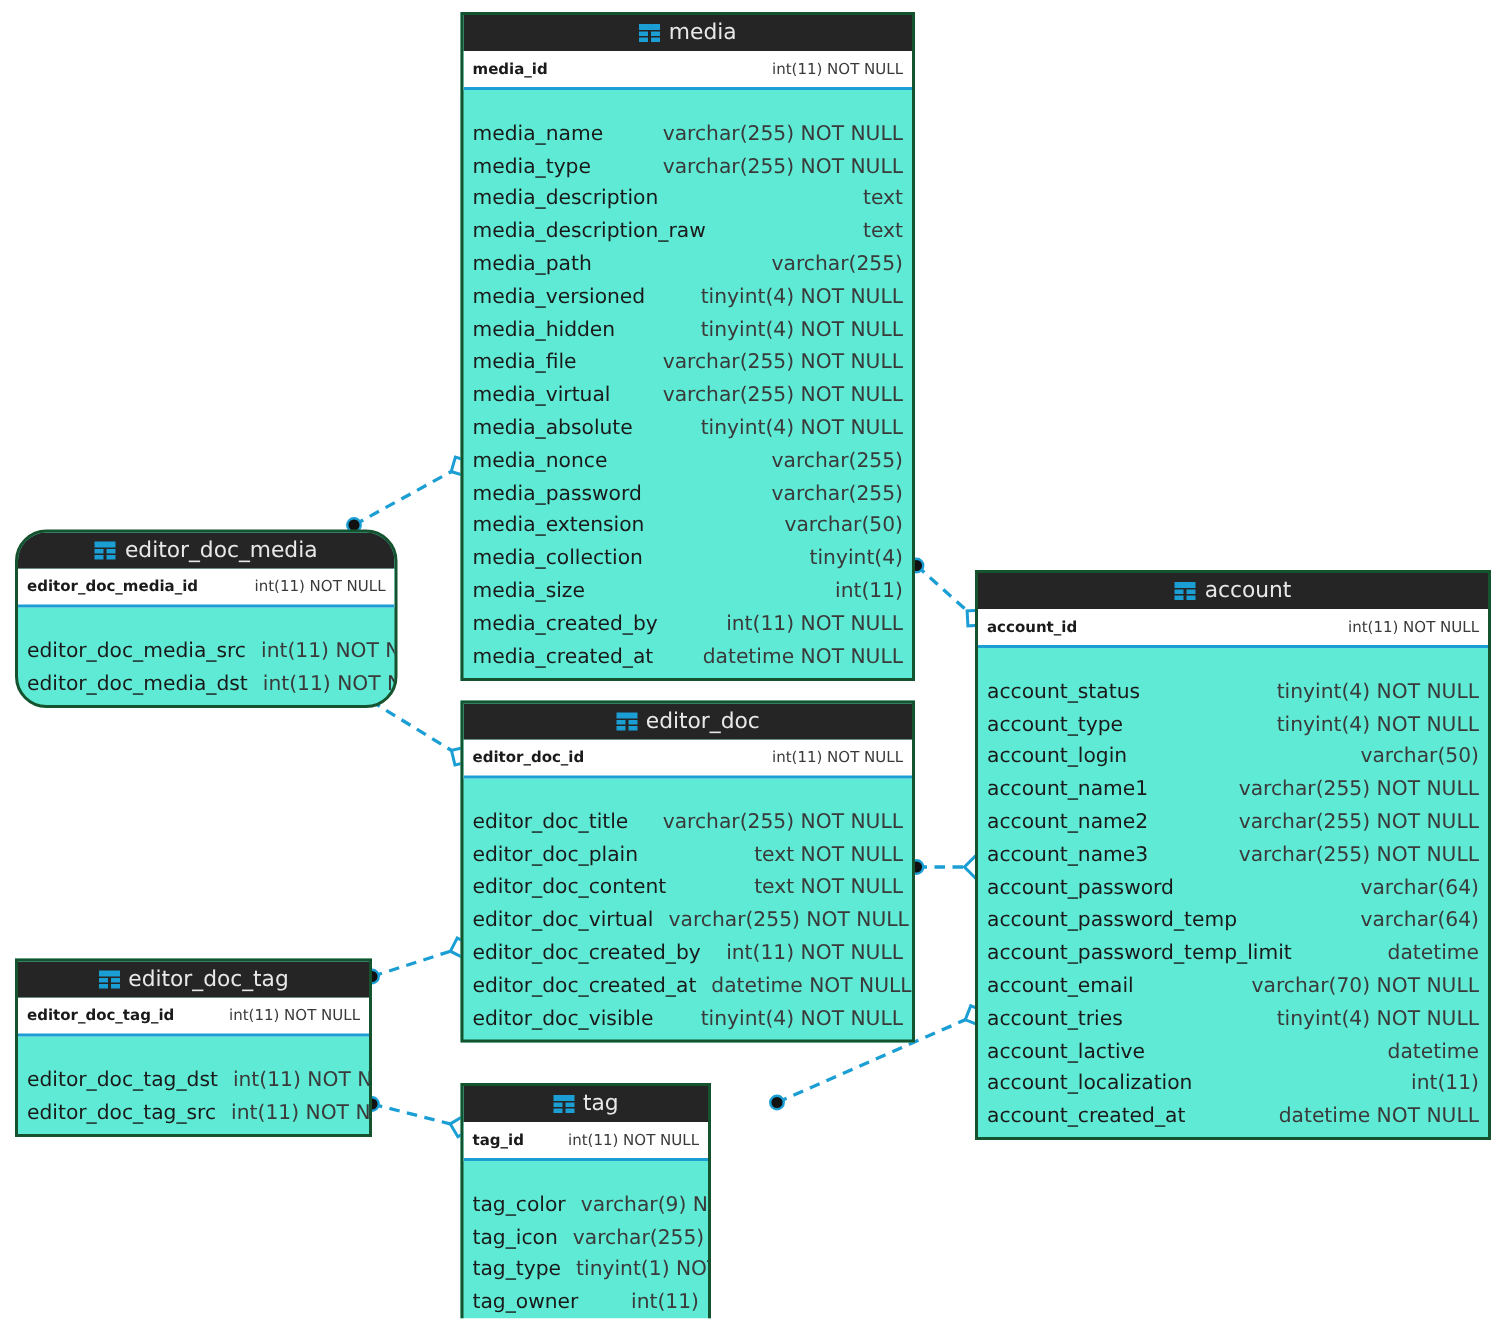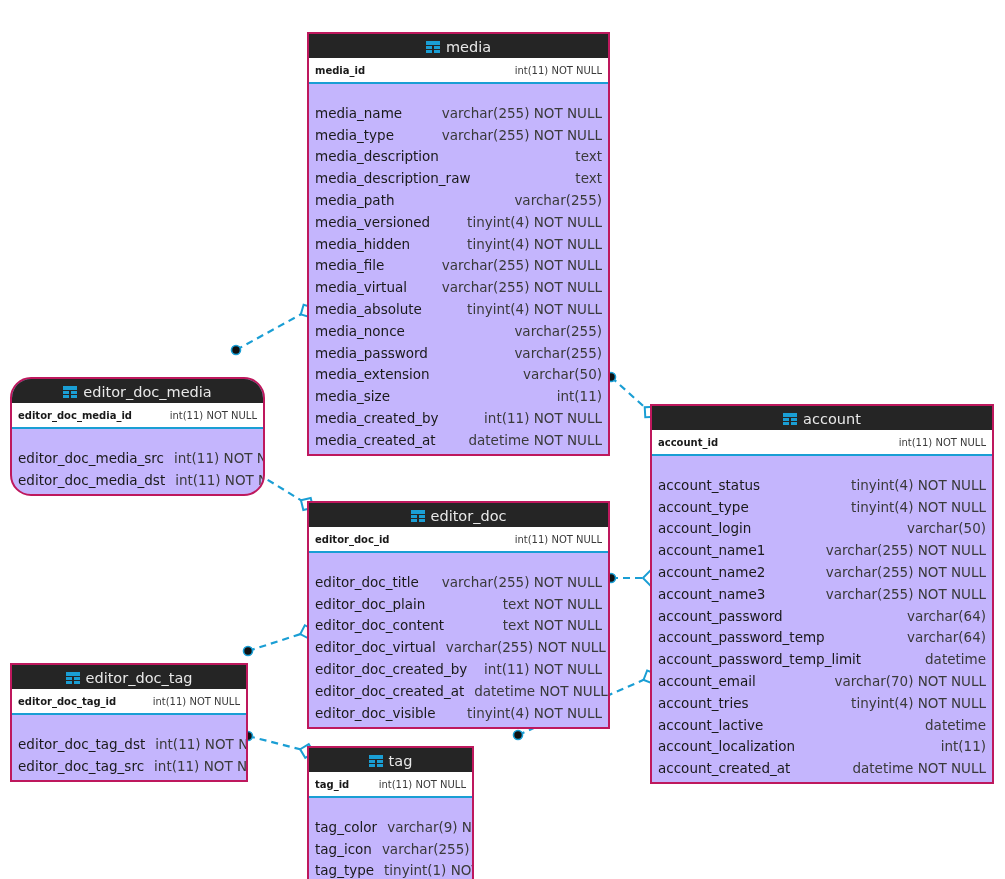--- a/index.html
+++ b/index.html
@@ -17,25 +17,24 @@
   }
   #links {
     position: absolute;
     left: 0; top: 0;
     width: 1005px; height: 879px;
     pointer-events: none;
     z-index: 1;
   }
   .table-box {
     position: absolute;
-    background: #c4b5fd;
-    border: 2px solid #be185d;
+    background: #5eead4;
+    border: 2px solid #14532d;
     z-index: 2;
     overflow: hidden;
-    margin-top: 24px;
   }
   .tbl-header {
     background: #252525;
     color: #e8e8e8;
     height: 24px;
     line-height: 24px;
     text-align: center;
     font-size: 14.5px;
     position: relative;
     white-space: nowrap;
@@ -196,20 +195,24 @@
           </div>
           <div class="col-row">
             <span class="col-name">media_password</span>
             <span class="col-type">varchar(255)</span>
           </div>
           <div class="col-row">
             <span class="col-name">media_extension</span>
             <span class="col-type">varchar(50)</span>
           </div>
           <div class="col-row">
+            <span class="col-name">media_collection</span>
+            <span class="col-type">tinyint(4)</span>
+          </div>
+          <div class="col-row">
             <span class="col-name">media_size</span>
             <span class="col-type">int(11)</span>
           </div>
           <div class="col-row">
             <span class="col-name">media_created_by</span>
             <span class="col-type">int(11) NOT NULL</span>
           </div>
           <div class="col-row">
             <span class="col-name">media_created_at</span>
             <span class="col-type">datetime NOT NULL</span>
@@ -283,21 +286,21 @@
           <div class="col-row">
             <span class="col-name">account_localization</span>
             <span class="col-type">int(11)</span>
           </div>
           <div class="col-row">
             <span class="col-name">account_created_at</span>
             <span class="col-type">datetime NOT NULL</span>
           </div>
         </div>
       </div>
-      <div class="table-box" style="left: 307px; top: 477px; width: 303px;">
+      <div class="table-box" style="left: 307px; top: 467px; width: 303px;">
         <div class="tbl-header"><span class="hdr-inner">
             <span class="tbl-icon">
               <i class="bar"></i>
               <i class="c1"></i>
               <i class="c2"></i>
               <i class="c3"></i>
               <i class="c4"></i>
             </span>
             <span>editor_doc</span>
           </span></div>

